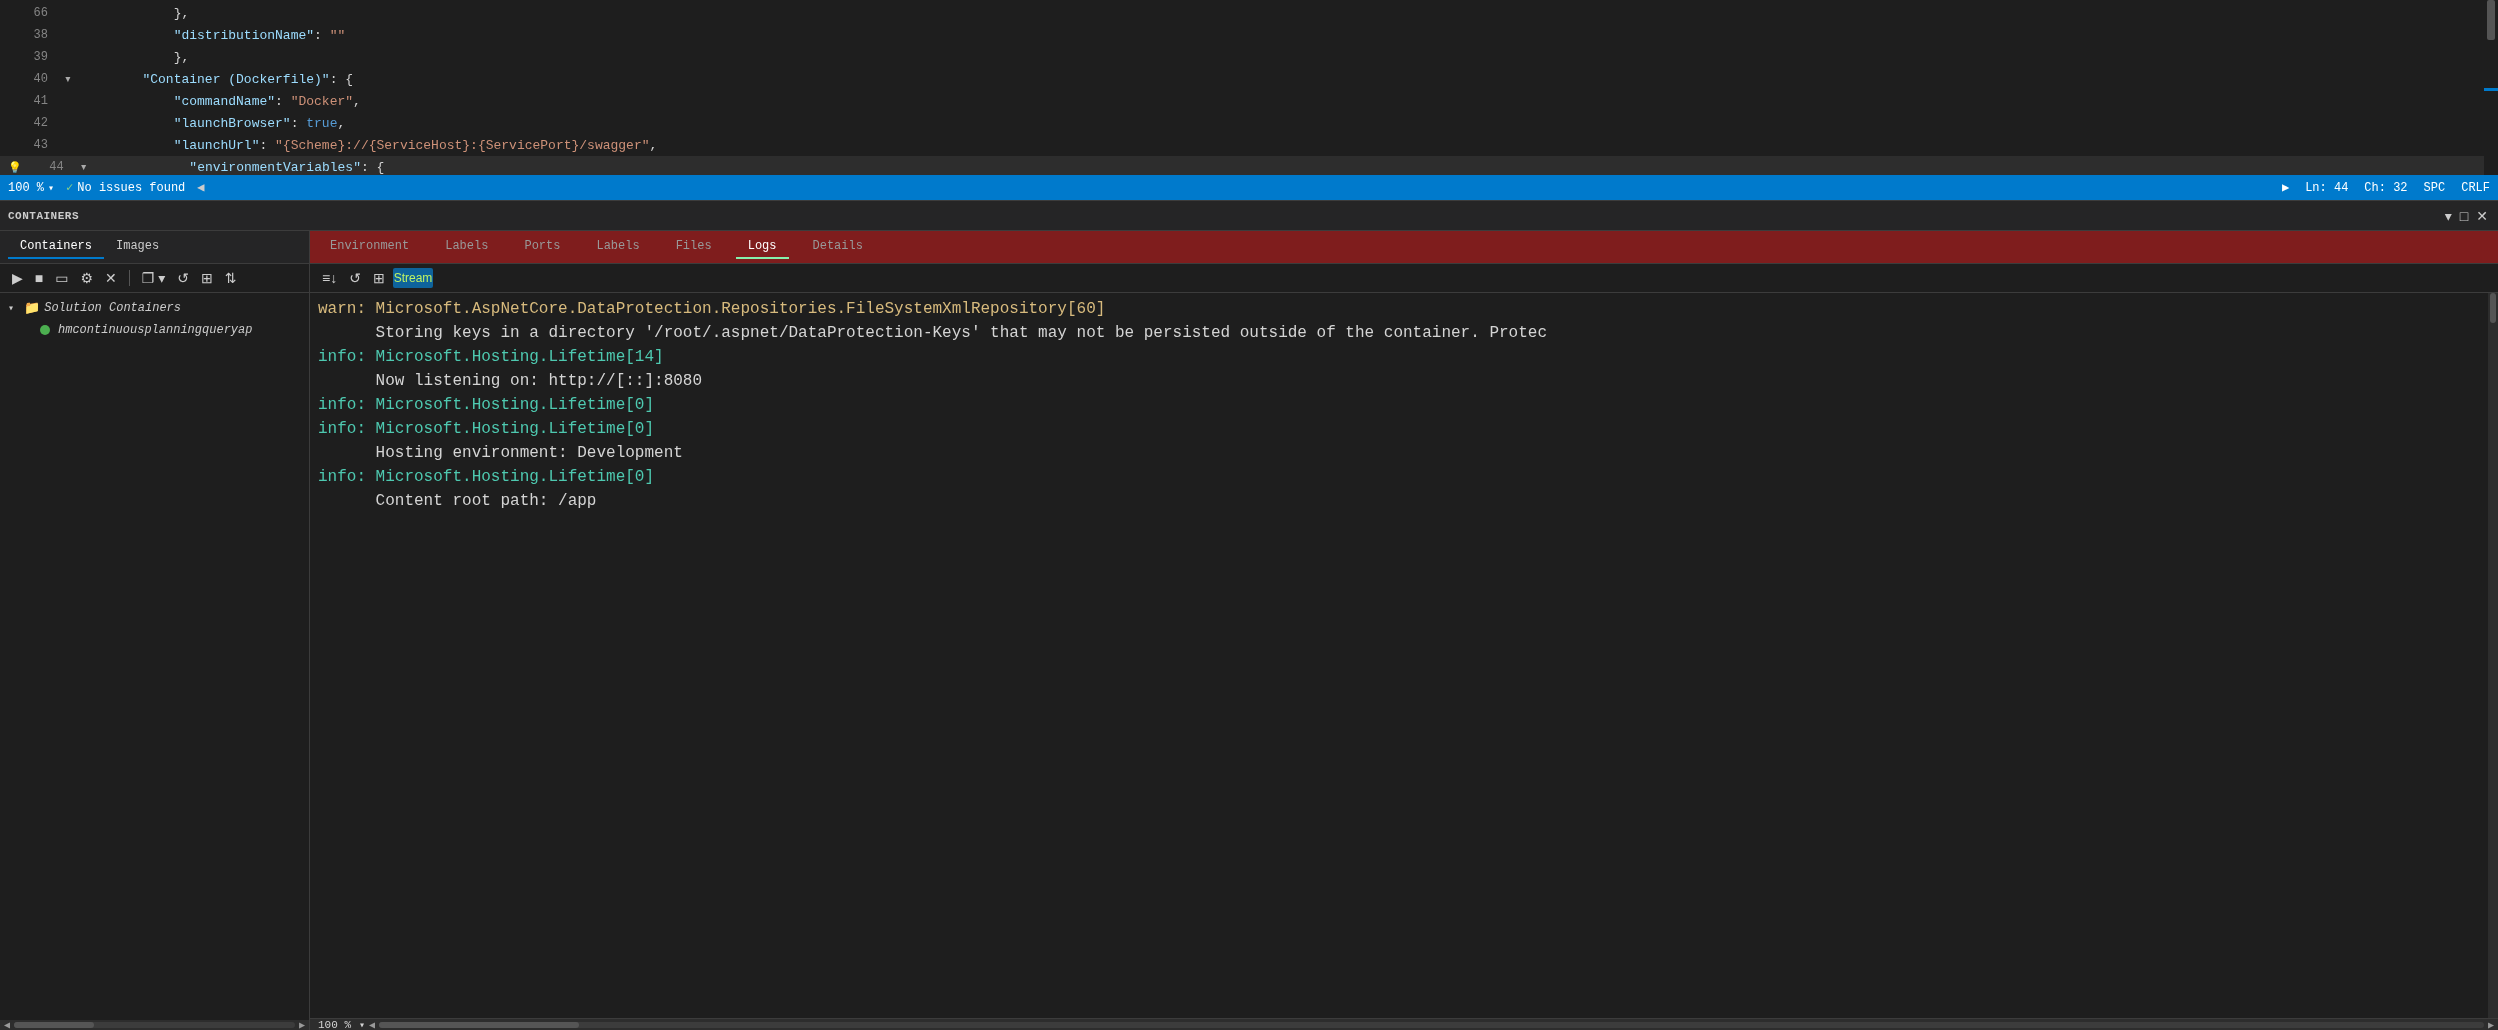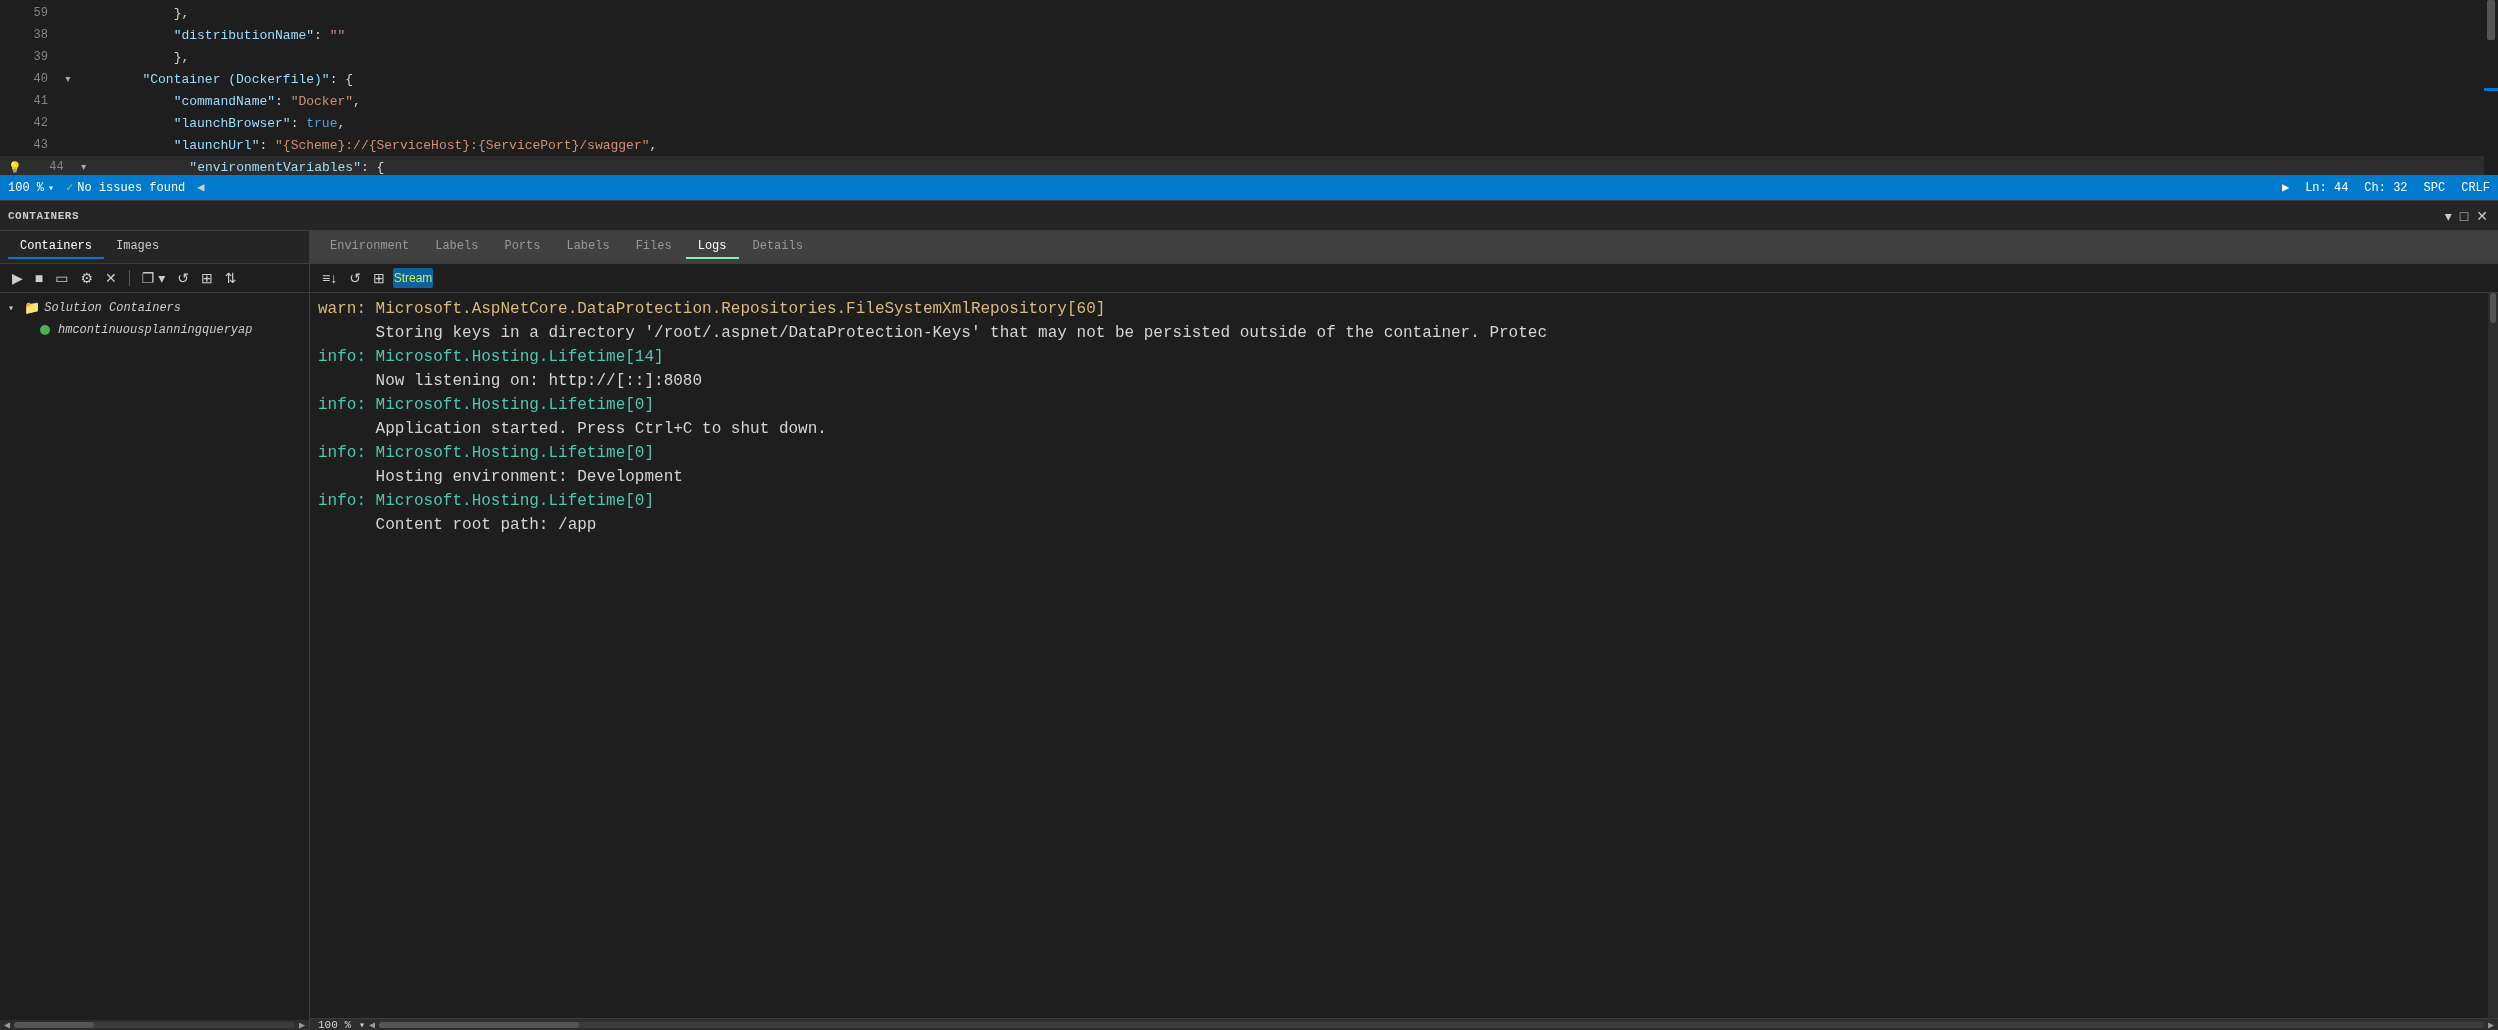--- a/index.html
+++ b/index.html
@@ -285,23 +285,23 @@
       flex: 1;
       display: flex;
       flex-direction: column;
       overflow: hidden;
     }
 
     .content-tabs {
       display: flex;
       align-items: center;
       padding: 4px 8px;
-      gap: 2px;
-      flex-shrink: 0;
-      background: #404040;
+      gap: 12px;
+      flex-shrink: 0;
+      background: #7f1d1d;
       border-bottom: 1px solid #3c3c3c;
     }
 
     .content-tab {
       padding: 4px 12px;
       font-size: 12px;
       cursor: pointer;
       color: #999;
       border-bottom: 2px solid transparent;
     }
@@ -451,21 +451,21 @@
       background: #007acc;
     }
   </style>
 </head>
 <body>
 
 <div class="editor-area">
   <div class="code-lines">
 
     <div class="code-line">
-      <span class="line-number">59</span>
+      <span class="line-number">66</span>
       <span class="line-chevron">&nbsp;</span>
       <span class="line-content">&nbsp;&nbsp;&nbsp;&nbsp;&nbsp;&nbsp;&nbsp;&nbsp;&nbsp;&nbsp;&nbsp;&nbsp;<span class="punc">},</span></span>
     </div>
 
     <div class="code-line">
       <span class="line-number">38</span>
       <span class="line-chevron">&nbsp;</span>
       <span class="line-content">&nbsp;&nbsp;&nbsp;&nbsp;&nbsp;&nbsp;&nbsp;&nbsp;&nbsp;&nbsp;&nbsp;&nbsp;<span class="kw">"distributionName"</span><span class="punc">: </span><span class="str">""</span></span>
     </div>
 
@@ -606,21 +606,20 @@
         <button class="toolbar-btn" title="Connect">⊞</button>
         <button class="stream-btn">Stream</button>
       </div>
 
       <div class="log-area" style="position:relative; padding-right: 20px;">
         <div class="log-line log-warn">warn: Microsoft.AspNetCore.DataProtection.Repositories.FileSystemXmlRepository[60]</div>
         <div class="log-line log-text">      Storing keys in a directory '/root/.aspnet/DataProtection-Keys' that may not be persisted outside of the container. Protec</div>
         <div class="log-line log-info">info: Microsoft.Hosting.Lifetime[14]</div>
         <div class="log-line log-text">      Now listening on: http://[::]:8080</div>
         <div class="log-line log-info">info: Microsoft.Hosting.Lifetime[0]</div>
-        <div class="log-line log-text">      Application started. Press Ctrl+C to shut down.</div>
         <div class="log-line log-info">info: Microsoft.Hosting.Lifetime[0]</div>
         <div class="log-line log-text">      Hosting environment: Development</div>
         <div class="log-line log-info">info: Microsoft.Hosting.Lifetime[0]</div>
         <div class="log-line log-text">      Content root path: /app</div>
 
         <div class="log-scrollbar-v" style="position:absolute; right:0; top:0; bottom:0; width:10px; background:#2d2d2d;">
           <div class="log-scrollbar-thumb"></div>
         </div>
       </div>
 

